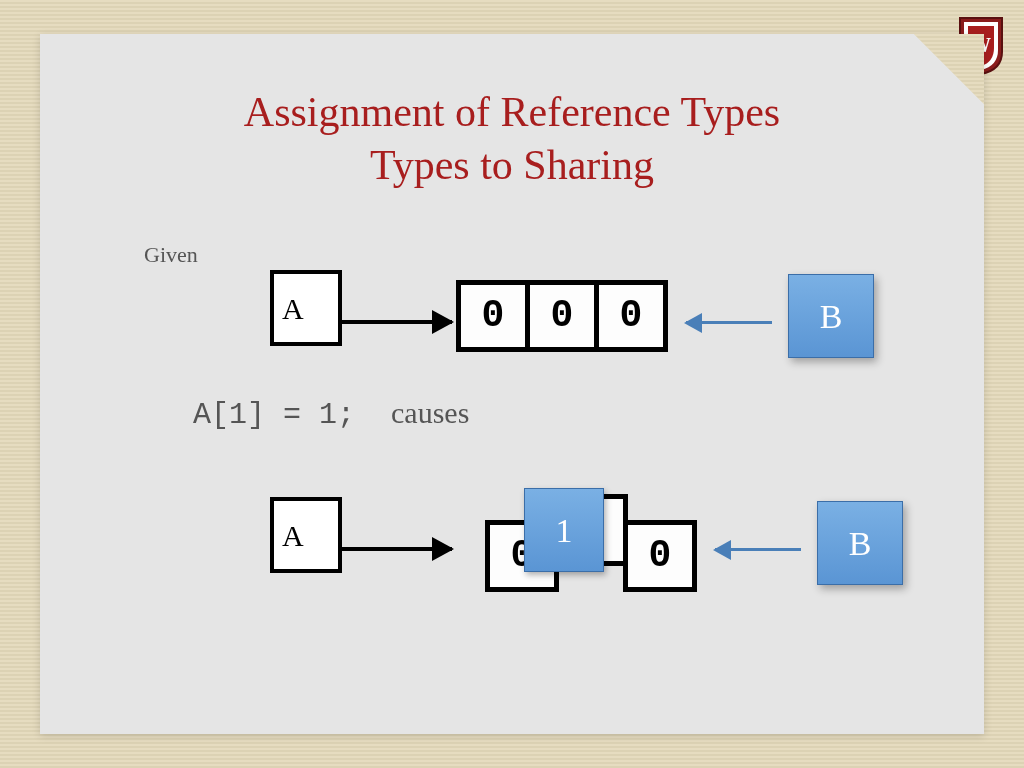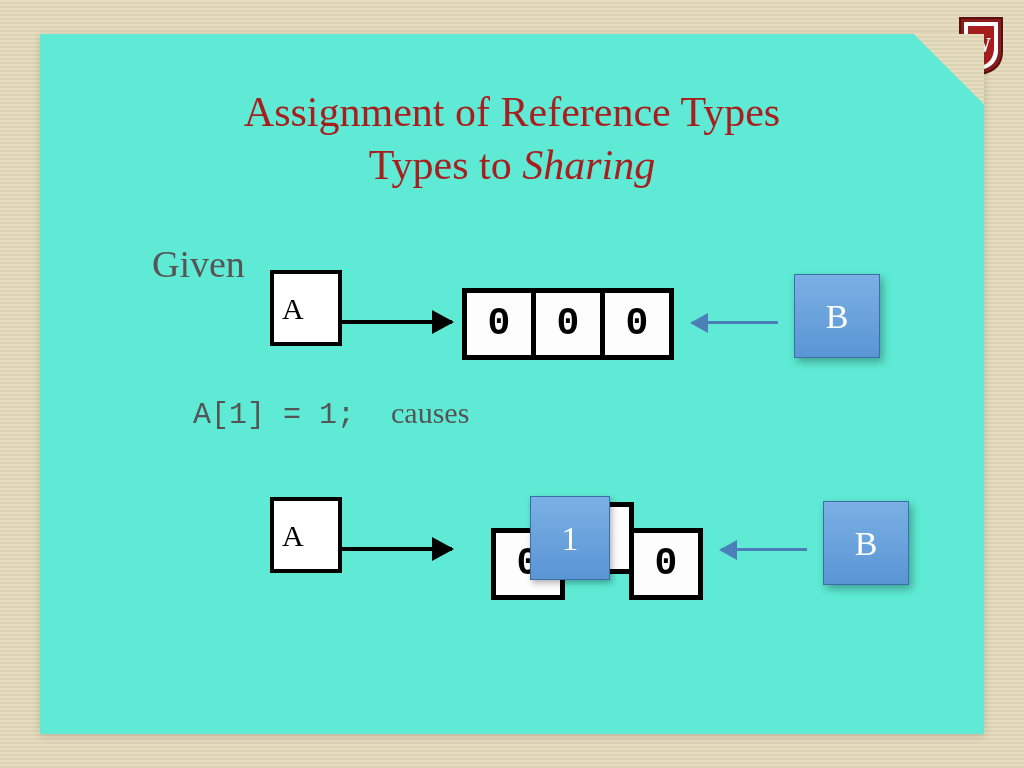--- a/index.html
+++ b/index.html
@@ -14,21 +14,21 @@
     font-family: Georgia, 'Times New Roman', serif;
     position: relative;
     overflow: hidden;
   }
   .slide {
     position: absolute;
     left: 40px;
     top: 34px;
     width: 944px;
     height: 700px;
-    background: #5eead4;
+    background: #e5e5e5;
     box-shadow: 0 2px 8px rgba(0,0,0,0.15);
   }
   .corner-cut {
     position: absolute;
     top: 0; right: 0;
     width: 0; height: 0;
     border-top: 70px solid #e6dcc0;
     border-left: 70px solid transparent;
   }
   .corner-cut::after{
@@ -44,25 +44,25 @@
     width: 46px; height: 60px;
   }
   .title {
     text-align: center;
     font-size: 42px;
     color: #a81e1e;
     line-height: 1.25;
     padding-top: 52px;
     font-weight: normal;
   }
-  .title .italic { font-style: italic; }
+  .title .italic { }
   .given-label {
     position: absolute;
-    left: 112px; top: 208px;
-    font-size: 38px;
+    left: 104px; top: 208px;
+    font-size: 22px;
     color: #555;
   }
   .causes-line {
     position: absolute;
     left: 128px; top: 362px;
     font-size: 30px;
     color: #555;
     font-family: 'Courier New', monospace;
     margin-left: 25px;
   }
@@ -89,22 +89,21 @@
     position:relative; top:14px;
   }
   .arr-right::after{
     content:""; position:absolute; right:-2px; top:-10px;
     border-left:22px solid #000;
     border-top:12px solid transparent;
     border-bottom:12px solid transparent;
   }
   .cells {
     display:inline-block; vertical-align:middle;
-    margin-left:6px;
-    position:relative; top:16px;
+    position:relative; top:8px;
   }
   .cell {
     display:inline-block;
     width:74px; height:72px;
     border:5px solid #000;
     background:#fdfdfd;
     margin-left:-5px;
     text-align:center;
     font-family:'Courier New',monospace;
     font-size:38px; font-weight:bold;

